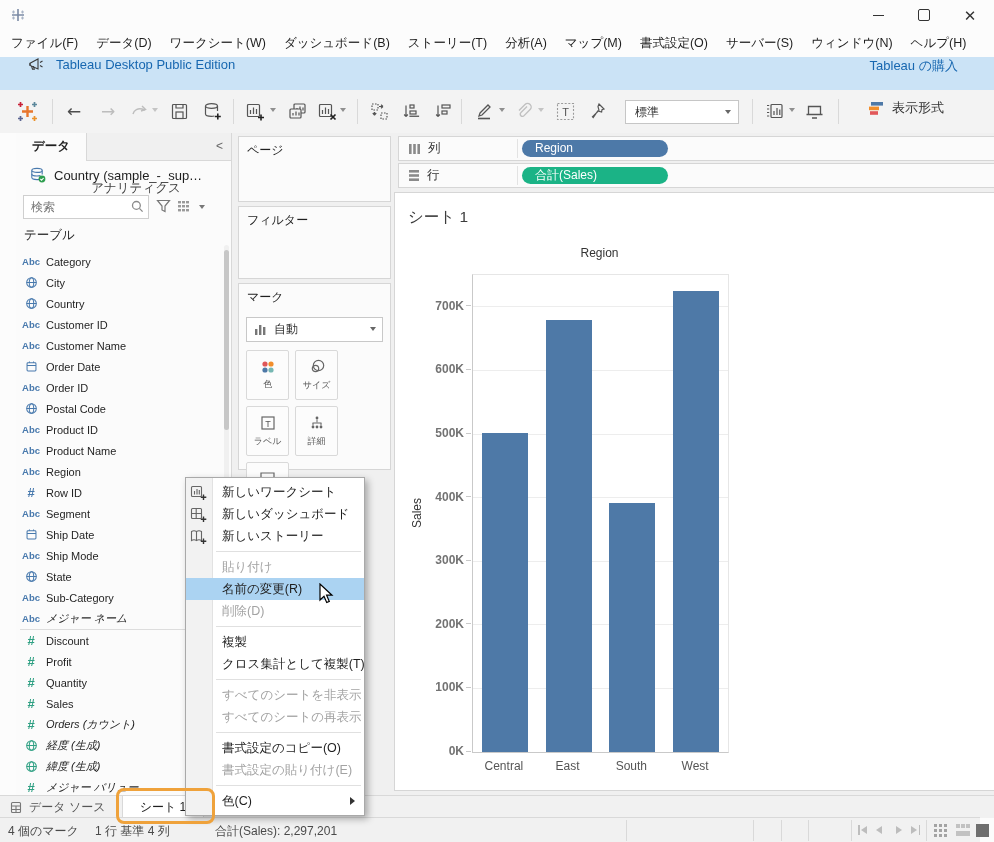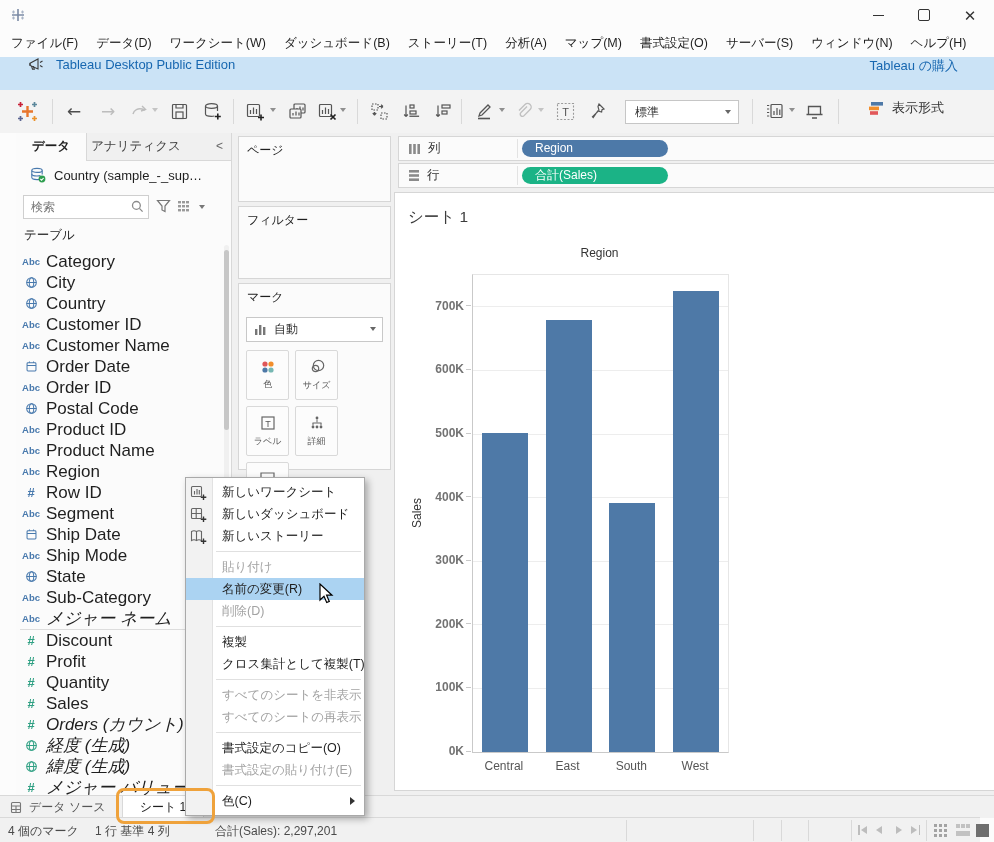--- a/index.html
+++ b/index.html
@@ -43,38 +43,38 @@
   #show-me .lbl{font-size:13px;color:#333;}
 
   
   #workspace{position:absolute;left:16px;top:133px;width:994px;height:662px;background:#f0f0f0;}
 
   
   #sidebar{position:absolute;left:0;top:0;width:215px;height:662px;background:#fbfbfb;border-right:1px solid #d8d8d8;}
   #side-tabs{position:absolute;left:0;top:0;width:215px;height:27px;background:#f0f0f0;border-bottom:1px solid #d8d8d8;}
   .side-tab{position:absolute;top:0;height:27px;line-height:27px;text-align:center;color:#444;}
   #tab-data{left:0;width:70px;background:#fbfbfb;border-right:1px solid #d8d8d8;height:28px;color:#1f1f1f;font-weight:bold;}
-  #tab-analytics{left:70px;width:100px;}
+  #tab-analytics{left:70px;width:100px;margin-top:42px;}
   #pane-collapse{position:absolute;right:8px;top:0;line-height:27px;color:#666;font-size:12px;}
   #datasource-row{position:absolute;left:0;top:28px;width:215px;height:28px;display:flex;align-items:center;}
   #datasource-row .ds-name{margin-left:8px;font-size:13px;color:#1f1f1f;white-space:nowrap;}
   #datasource-row .ds-icon{margin-left:14px;}
   #search-row{position:absolute;left:0;top:62px;width:215px;height:24px;}
   #search-box{position:absolute;left:7px;top:0;width:124px;height:22px;border:1px solid #cfcfcf;background:#fff;}
   #search-box input{position:absolute;left:5px;top:1px;width:95px;height:18px;border:none;outline:none;font-size:12px;color:#333;font-family:inherit;}
   #search-box .mag{position:absolute;right:4px;top:4px;}
   #filter-fields{position:absolute;left:140px;top:4px;}
   #viewmode{position:absolute;left:161px;top:4px;}
   #viewmode-caret{position:absolute;left:183px;top:10px;width:0;height:0;border-left:3.5px solid transparent;border-right:3.5px solid transparent;border-top:4px solid #777;}
   #tables-label{position:absolute;left:8px;top:94px;font-size:12.5px;color:#1f1f1f;}
   #field-list{position:absolute;left:0;top:118px;width:206px;height:544px;overflow:hidden;}
   .field-row{height:21px;display:flex;align-items:center;}
   .field-icon{width:30px;display:flex;justify-content:center;align-items:center;color:#4879ad;flex:none;}
   .field-row.measure .field-icon{color:#2fa083;}
-  .field-label{font-size:17px;color:#1f1f1f;white-space:nowrap;text-align:right;}
+  .field-label{font-size:11px;color:#1f1f1f;white-space:nowrap;text-align:right;}
   .field-row.italic .field-label{font-style:italic;}
   .ic-abc{font-size:9.5px;font-weight:bold;letter-spacing:0;}
   .ic-hash{font-size:13px;font-weight:bold;}
   .ic-svg{width:13px;height:13px;stroke-width:1.1;}
   .field-divider{height:1px;background:#ddd;margin:0 0 0 4px;}
   #side-scroll{position:absolute;right:2px;top:112px;width:5px;height:546px;background:#f0f0f0;border-radius:3px;}
   #side-thumb{position:absolute;left:0;top:5px;width:5px;height:180px;background:#c7c7c7;border-radius:3px;}
 
   
   .card{position:absolute;background:#fbfbfb;border:1px solid #d6d6d6;}

